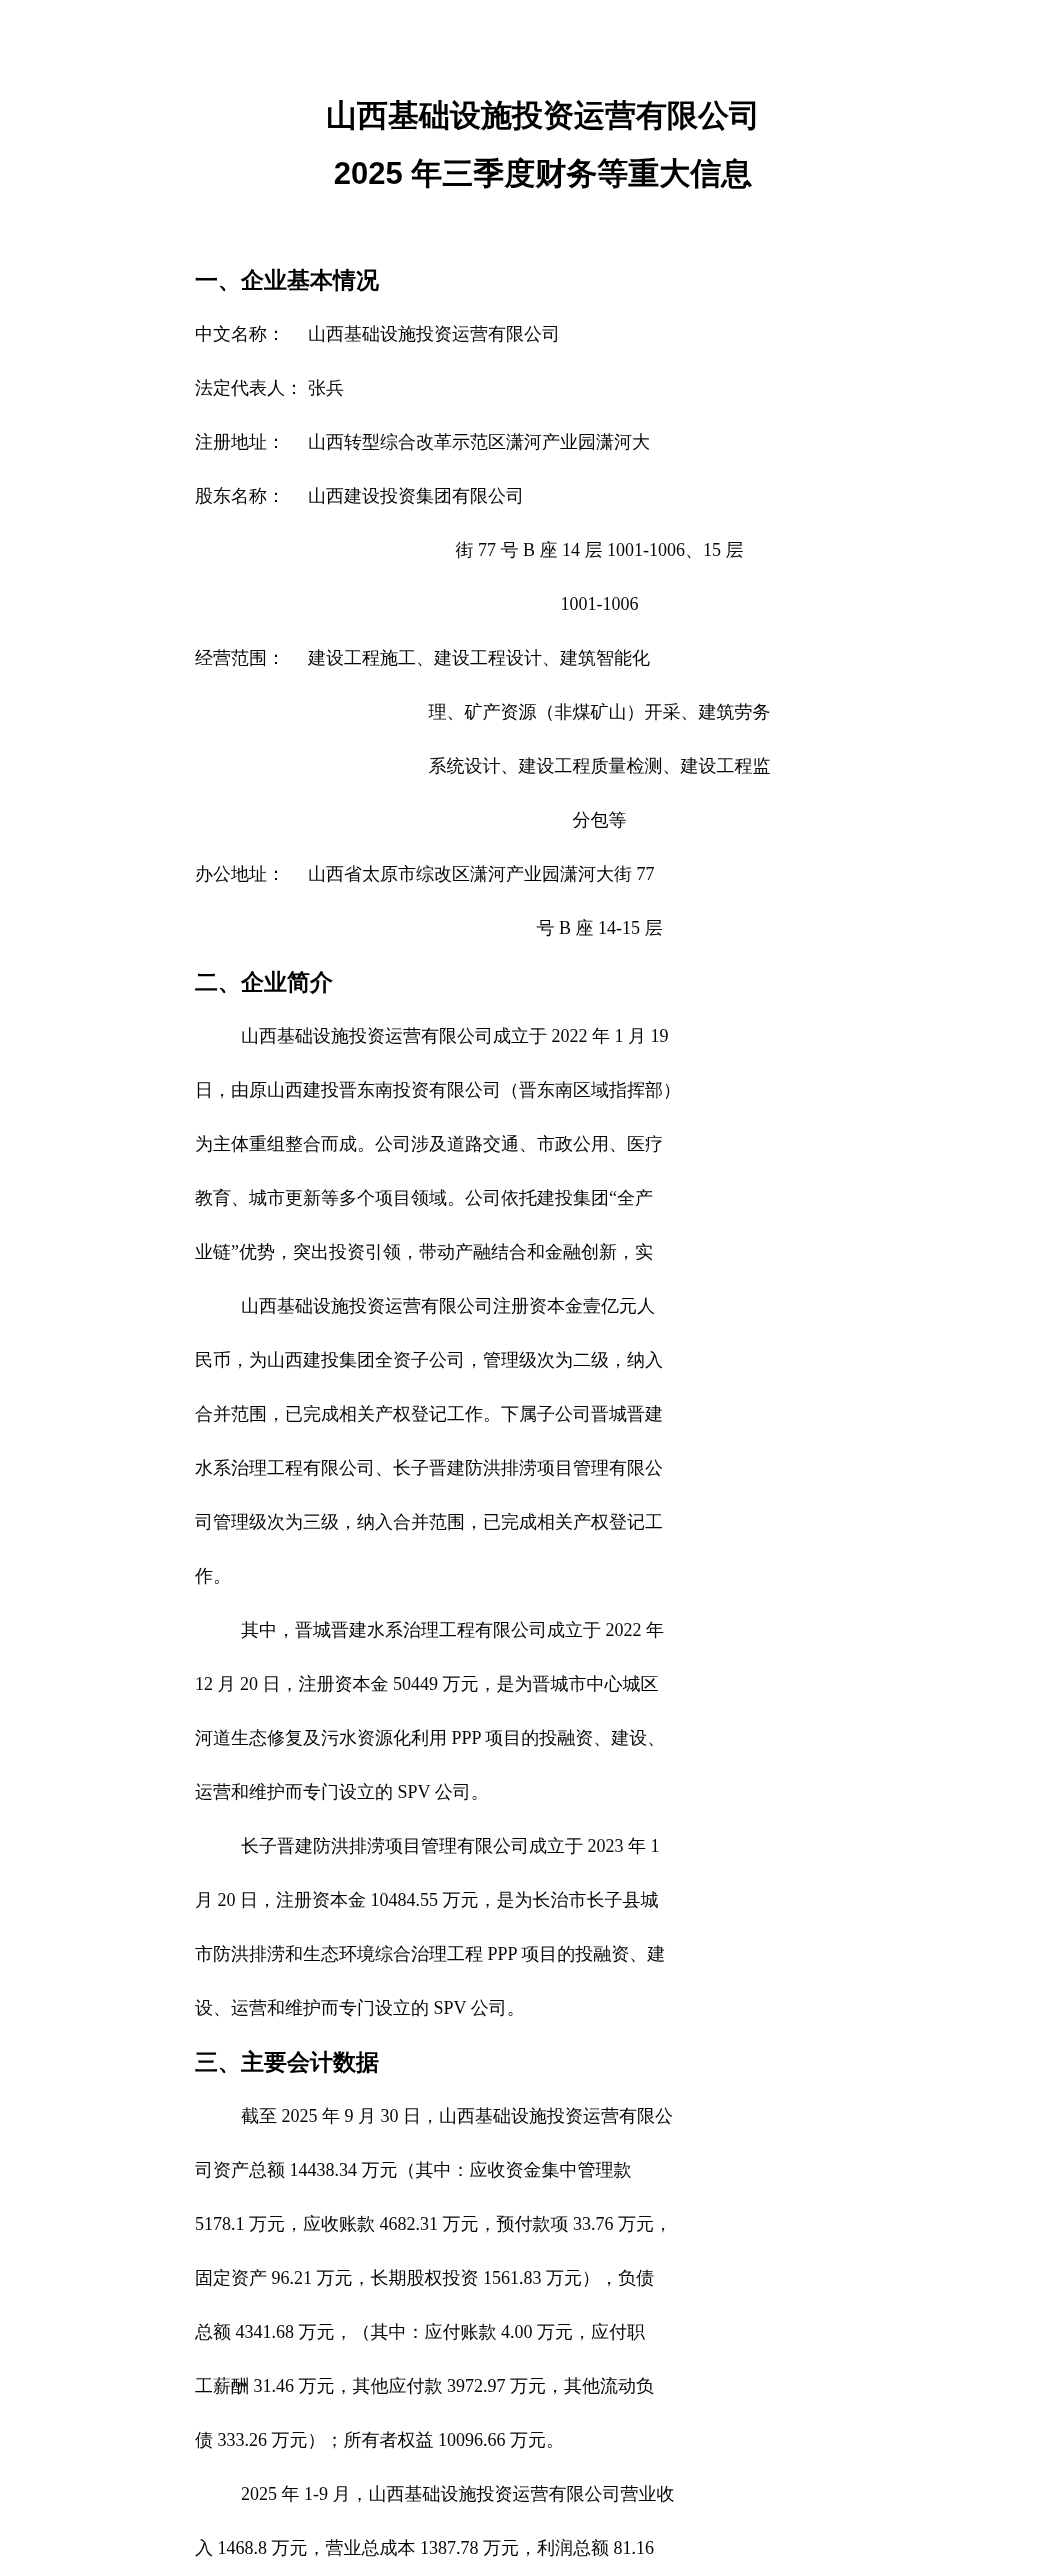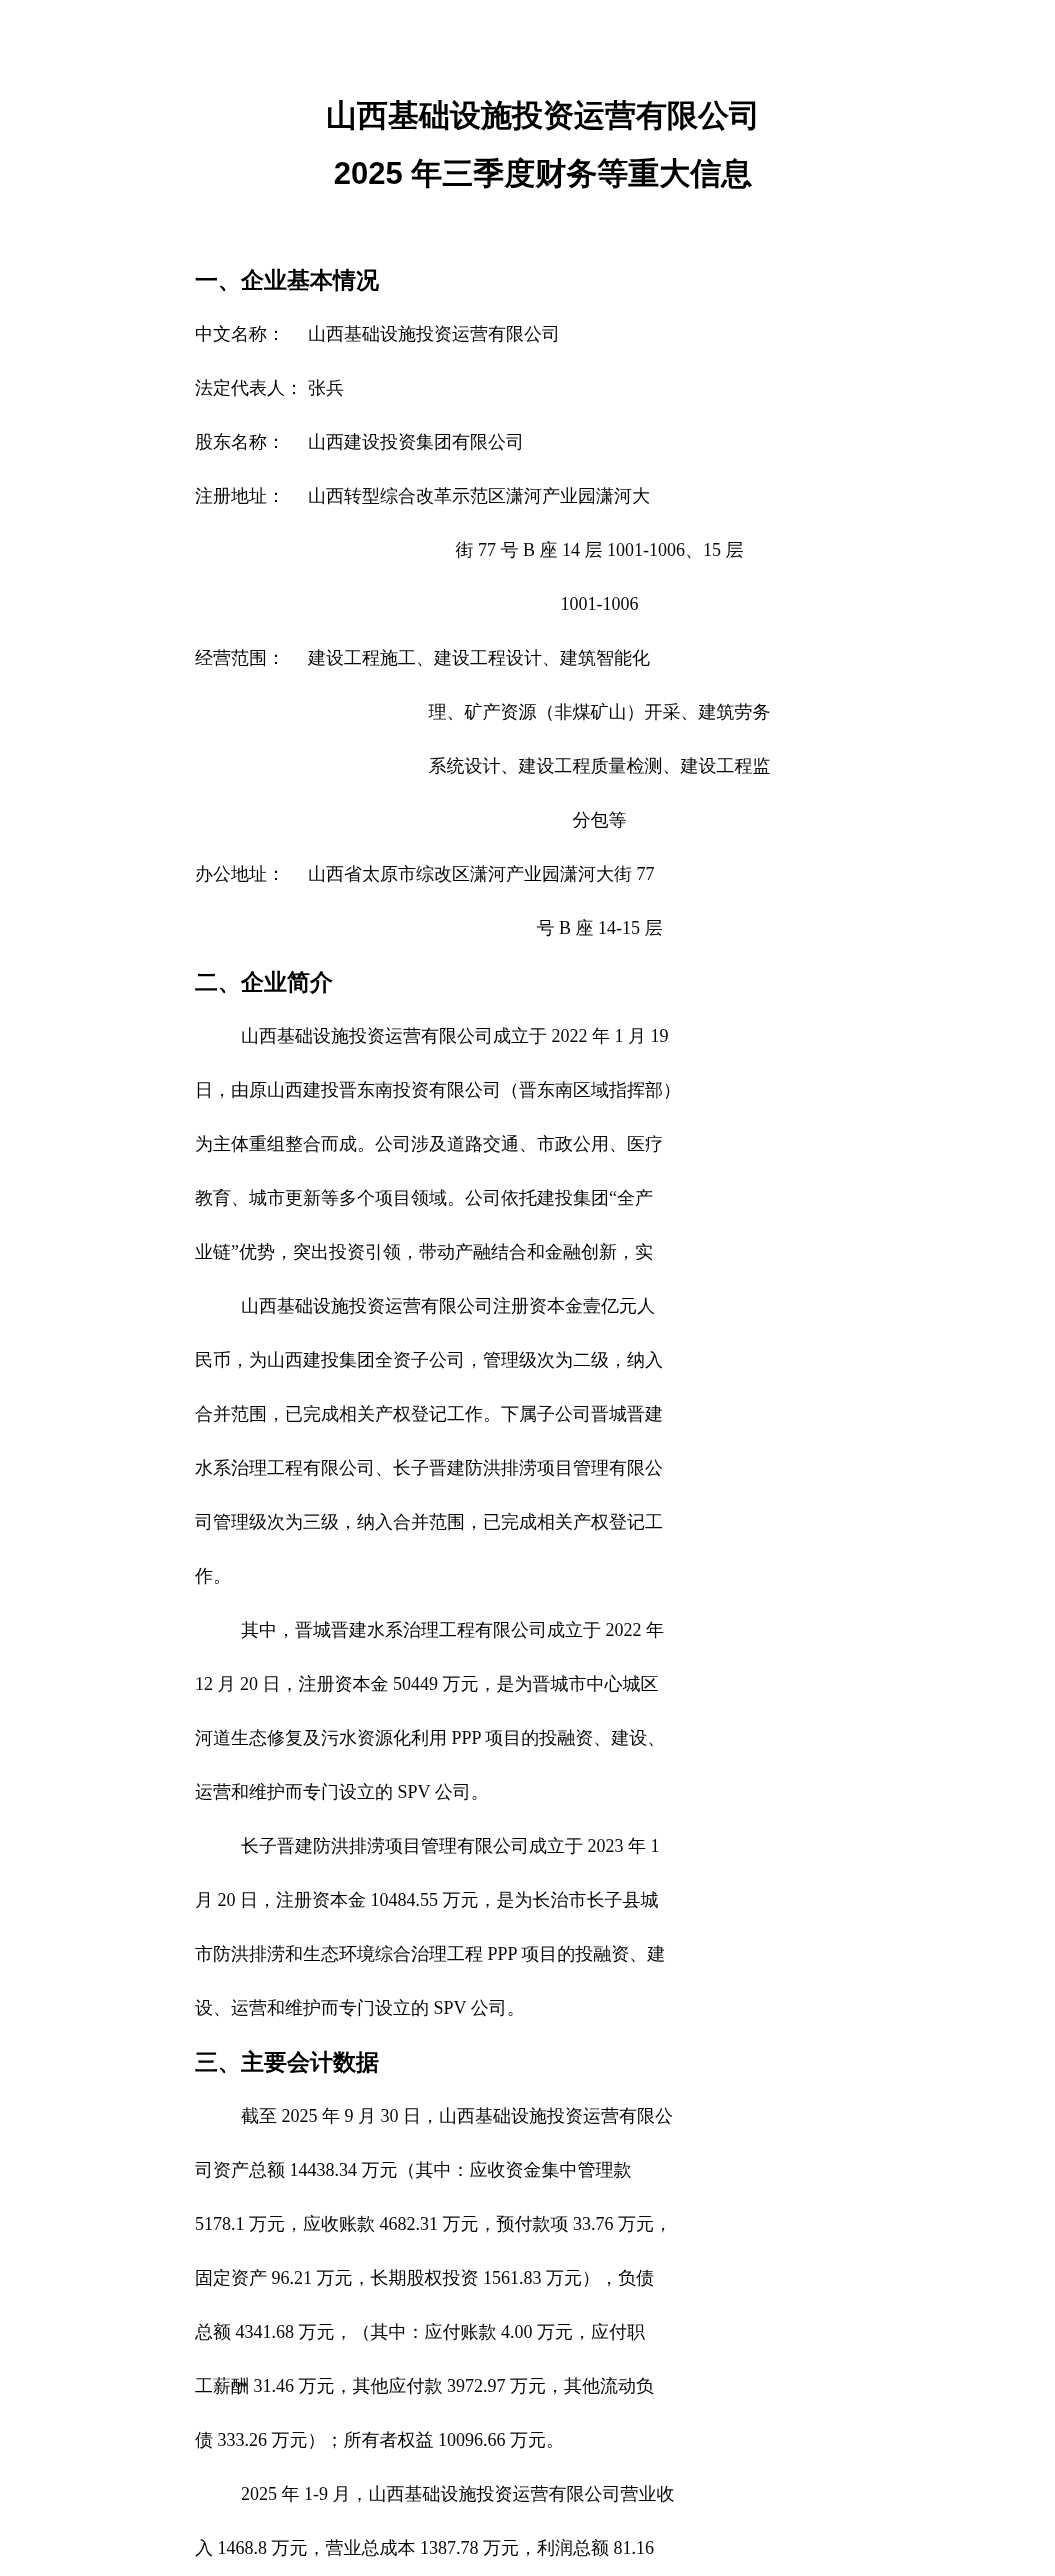--- a/index.html
+++ b/index.html
@@ -65,22 +65,22 @@
 
 <div class="page">
   <div class="content">
     <div class="title">山西基础设施投资运营有限公司</div>
     <div class="title">2025 年三季度财务等重大信息</div>
     <div class="title-spacer"></div>
     <div>
         <div class="heading">一、企业基本情况</div>
         <div class="line kv"><span class="kv-label">中文名称：</span><span>山西基础设施投资运营有限公司</span></div>
         <div class="line kv"><span class="kv-label">法定代表人：</span><span>张兵</span></div>
+        <div class="line kv"><span class="kv-label">注册地址：</span><span>山西转型综合改革示范区潇河产业园潇河大</span></div>
         <div class="line kv"><span class="kv-label">股东名称：</span><span>山西建设投资集团有限公司</span></div>
-        <div class="line kv"><span class="kv-label">注册地址：</span><span>山西转型综合改革示范区潇河产业园潇河大</span></div>
         <div class="line kv-cont">街 77 号 B 座 14 层 1001-1006、15 层</div>
         <div class="line kv-cont">1001-1006</div>
         <div class="line kv"><span class="kv-label">经营范围：</span><span>建设工程施工、建设工程设计、建筑智能化</span></div>
         <div class="line kv-cont">理、矿产资源（非煤矿山）开采、建筑劳务</div>
         <div class="line kv-cont">系统设计、建设工程质量检测、建设工程监</div>
         <div class="line kv-cont">分包等</div>
         <div class="line kv"><span class="kv-label">办公地址：</span><span>山西省太原市综改区潇河产业园潇河大街 77</span></div>
         <div class="line kv-cont">号 B 座 14-15 层</div>
         <div class="heading">二、企业简介</div>
         <div class="line para-first">山西基础设施投资运营有限公司成立于 2022 年 1 月 19</div>

